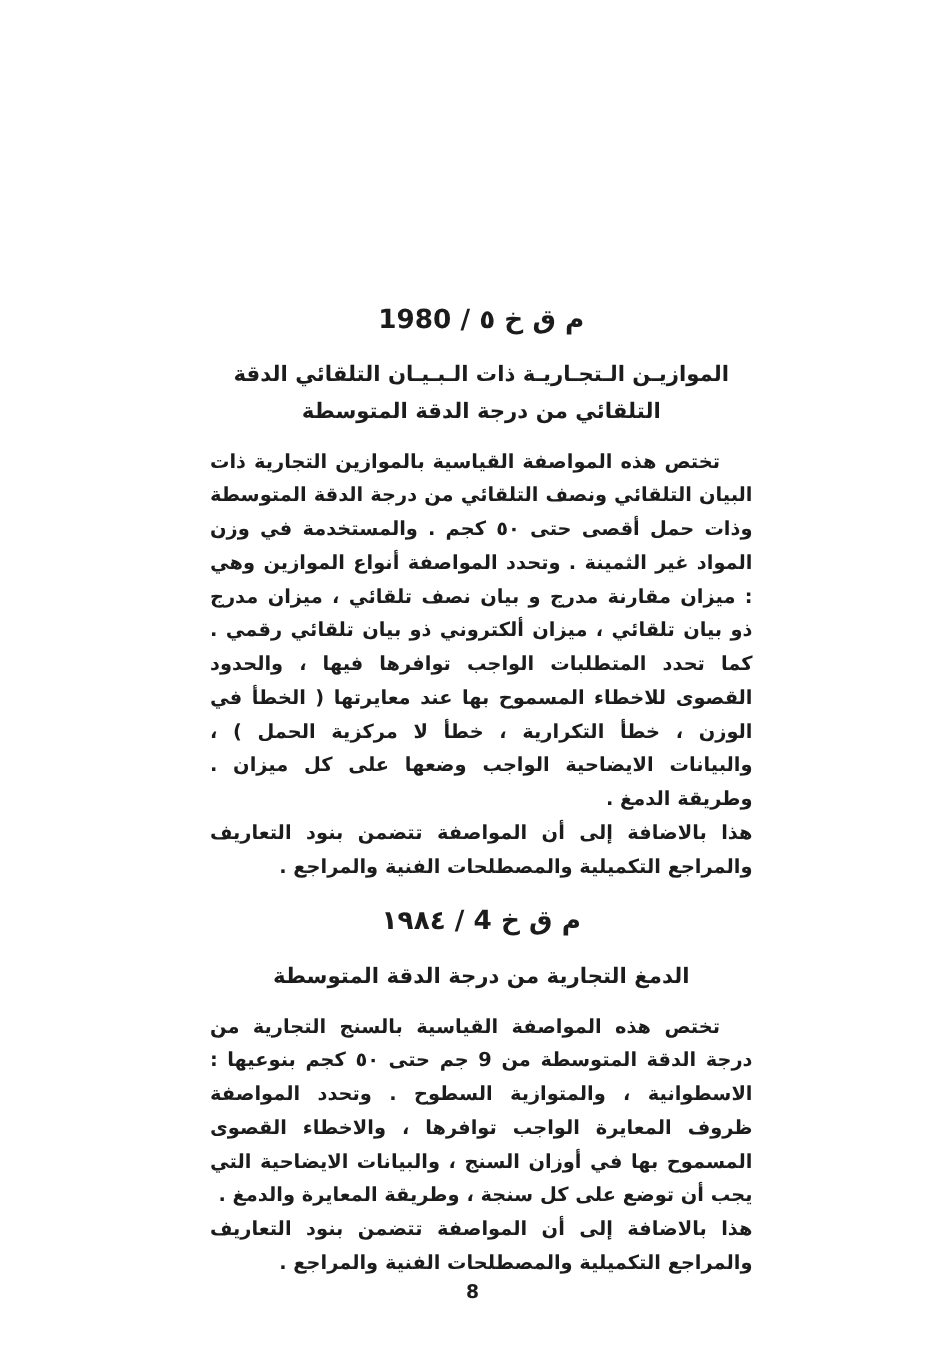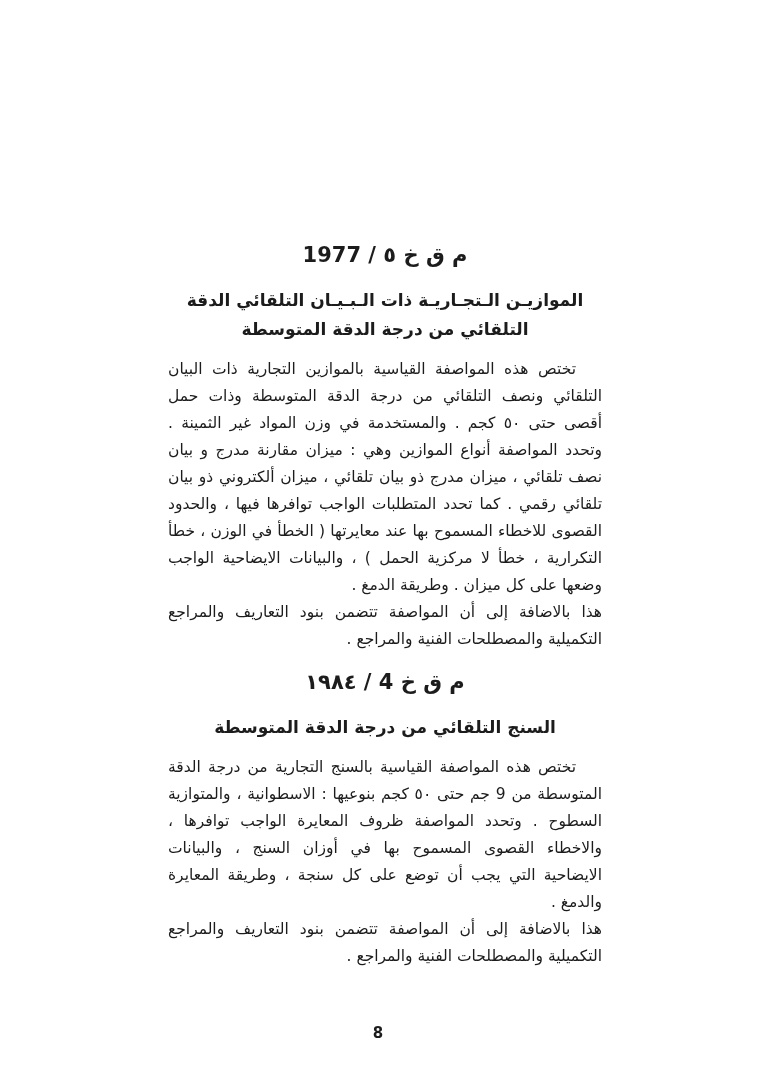--- a/index.html
+++ b/index.html
@@ -36,21 +36,21 @@
     text-align: center;
     font-size: 17px;
     font-weight: bold;
     line-height: 29px;
   }
   .std-body {
     margin: 0;
     font-size: 15.5px;
     line-height: 27px;
     text-align: justify;
-    font-weight: normal;
+    font-weight: bold;
   }
   .std-body.first {
     text-indent: 26px;
   }
   .standard + .standard {
     margin-top: 16px;
   }
   .page-footer {
     position: absolute;
     left: 0;
@@ -65,29 +65,29 @@
   }
 </style>
 </head>
 <body>
 
 <div class="page">
 
   <main class="text-block">
 
     <section class="standard">
-      <h2 class="std-code">م ق خ ٥ / 1977</h2>
+      <h2 class="std-code">م ق خ ٥ / 1980</h2>
       <h3 class="std-title">الموازيـن الـتجـاريـة ذات الـبـيـان التلقائي الدقة التلقائي من درجة الدقة المتوسطة</h3>
       <p class="std-body first">تختص هذه المواصفة القياسية بالموازين التجارية ذات البيان التلقائي ونصف التلقائي من درجة الدقة المتوسطة وذات حمل أقصى حتى ٥٠ كجم . والمستخدمة في وزن المواد غير الثمينة . وتحدد المواصفة أنواع الموازين وهي : ميزان مقارنة مدرج و بيان نصف تلقائي ، ميزان مدرج ذو بيان تلقائي ، ميزان ألكتروني ذو بيان تلقائي رقمي . كما تحدد المتطلبات الواجب توافرها فيها ، والحدود القصوى للاخطاء المسموح بها عند معايرتها ( الخطأ في الوزن ، خطأ التكرارية ، خطأ لا مركزية الحمل ) ، والبيانات الايضاحية الواجب وضعها على كل ميزان . وطريقة الدمغ .</p>
       <p class="std-body">هذا بالاضافة إلى أن المواصفة تتضمن بنود التعاريف والمراجع التكميلية والمصطلحات الفنية والمراجع .</p>
     </section>
 
     <section class="standard">
       <h2 class="std-code">م ق خ 4 / ١٩٨٤</h2>
-      <h3 class="std-title">السنج التلقائي من درجة الدقة المتوسطة</h3>
+      <h3 class="std-title">الدمغ التجارية من درجة الدقة المتوسطة</h3>
       <p class="std-body first">تختص هذه المواصفة القياسية بالسنج التجارية من درجة الدقة المتوسطة من 9 جم حتى ٥٠ كجم بنوعيها : الاسطوانية ، والمتوازية السطوح . وتحدد المواصفة ظروف المعايرة الواجب توافرها ، والاخطاء القصوى المسموح بها في أوزان السنج ، والبيانات الايضاحية التي يجب أن توضع على كل سنجة ، وطريقة المعايرة والدمغ .</p>
       <p class="std-body">هذا بالاضافة إلى أن المواصفة تتضمن بنود التعاريف والمراجع التكميلية والمصطلحات الفنية والمراجع .</p>
     </section>
 
   </main>
 
   <footer class="page-footer">
     <span class="page-number">8</span>
   </footer>
 

